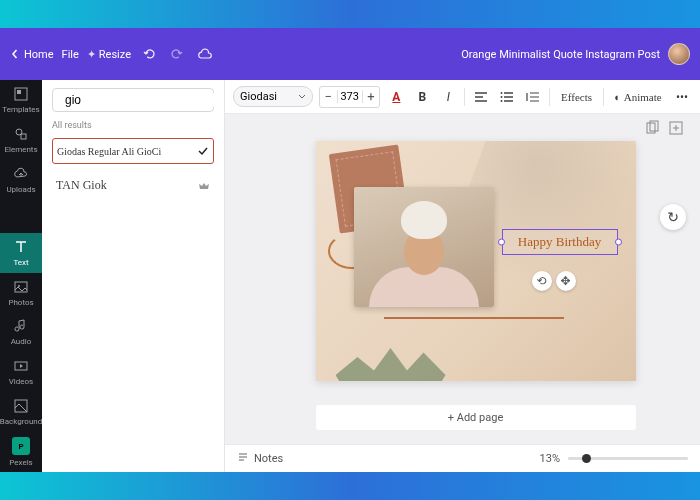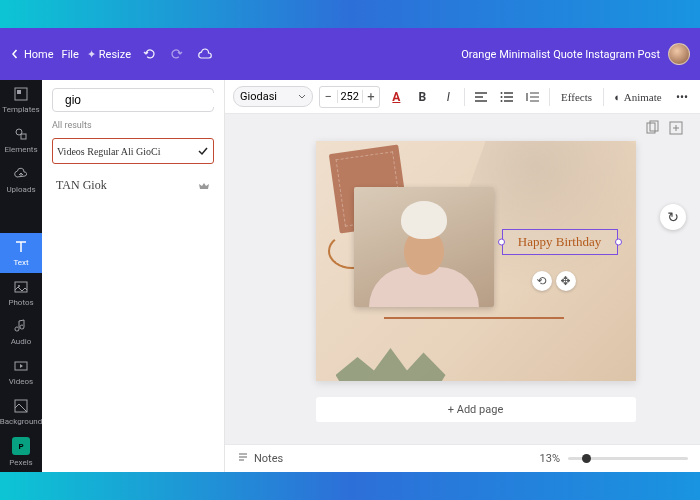--- a/index.html
+++ b/index.html
@@ -17,21 +17,21 @@
   }
   .topbar .home { display: flex; align-items: center; gap: 4px; font-size: 11px; }
   .topbar .item { font-size: 11px; cursor: pointer; }
   .topbar .iconbtn { width: 20px; height: 20px; display: flex; align-items: center; justify-content: center; cursor: pointer; opacity: .9;}
   .topbar .spacer { flex: 1; }
   .topbar .title { font-size: 11px; }
   .topbar .avatar { width: 22px; height: 22px; border-radius: 50%; background: radial-gradient(circle at 40% 35%, #f0c8a8, #8a5a3d); border:1px solid rgba(255,255,255,.5);}
   .main { flex: 1; display: flex; min-height: 0; }
   .rail { width: 42px; background: #14151a; color: #a0a0a8; display: flex; flex-direction: column; align-items: center; font-size: 8px; }
   .rail .ritem { width: 42px; height: 44px; display: flex; flex-direction: column; align-items: center; justify-content: center; gap: 3px; cursor: pointer; }
-  .rail .ritem.active { background: #3b82f6; color: #fff; margin-top: 33px; }
+  .rail .ritem.active { background: #0f766e; color: #fff; margin-top: 33px; }
   .rail .ritem.pexels { margin-top: auto; }
   .rail .ritem.pexels .ricon { background: #07a081; color:#000; width:18px; height:18px; border-radius:3px; font-weight:700; display:flex; align-items:center; justify-content:center;}
   .rail .ricon { width: 16px; height: 16px; }
   .panel { width: 183px; background: #fff; border-right: 1px solid #e5e5e5; padding: 8px 10px; display: flex; flex-direction: column; gap: 8px;}
   .searchwrap { display: flex; align-items: center; gap: 6px; border: 1px solid #d8d8dc; border-radius: 4px; padding: 4px 6px; }
   .searchwrap input { border: none; outline: none; flex: 1; font-size: 12px; }
   .section-label { font-size: 9px; color: #888; }
   .fontrow { display: flex; align-items: center; justify-content: space-between; padding: 6px 4px; border-radius: 3px; cursor: pointer;}
   .fontrow.highlight { border: 1.5px solid #c24a33; }
   .fontrow .fname { font-size: 11px; }
@@ -61,21 +61,21 @@
   .photo .face { position:absolute; left:50%; top:42px; transform:translateX(-50%); width:40px; height:46px; background:#d7a884; border-radius:48% 48% 50% 50%;}
   .photo .shirt { position:absolute; left:50%; bottom:0; transform:translateX(-50%); width:110px; height:40px; background:#e8cfc6; border-radius:40px 40px 0 0;}
   .line { position:absolute; left:68px; top:176px; width:180px; height:1.5px; background:#bb6f44;}
   .textbox { position:absolute; right:18px; top:88px; width:116px; height:26px; border:1.5px solid #7b4fe0; background:rgba(255,255,255,.1); display:flex; align-items:center; justify-content:center;}
   .textbox .handle { position:absolute; width:7px; height:7px; background:#fff; border:1.5px solid #7b4fe0; border-radius:50%;}
   .textbox .handle.l { left:-5px; top:50%; transform:translateY(-50%);} 
   .textbox .handle.r { right:-5px; top:50%; transform:translateY(-50%);} 
   .textbox .txt { font-family: cursive; color:#b35a1c; font-size:13px;}
   .floatctrl { position:absolute; right:60px; top:130px; display:flex; gap:4px;}
   .floatctrl .fc { width:20px; height:20px; border-radius:50%; background:#fff; box-shadow:0 1px 3px rgba(0,0,0,.2); display:flex; align-items:center; justify-content:center; font-size:12px; cursor:pointer; color:#555;}
-  .addpage { text-align:center; margin:16px auto 0; font-size:11px; color:#555; padding:6px 12px; cursor:pointer; width:320px; background:#fff; border-radius:3px;}
+  .addpage { text-align:center; margin:24px auto 0; font-size:11px; color:#555; padding:6px 12px; cursor:pointer; width:320px; background:#fff; border-radius:3px;}
   .bottombar { height: 28px; background:#fff; border-top:1px solid #e8e8ea; display:flex; align-items:center; padding:0 12px; gap:8px; font-size:11px; color:#555;}
   .bottombar .notes { display:flex; gap:5px; cursor:pointer;}
   .bottombar .spacer { flex:1;}
   .zoomtrack { width:120px; height:3px; background:#ddd; border-radius:2px; position:relative;}
   .zoomtrack .thumb { position:absolute; left:12%; top:-3px; width:9px; height:9px; background:#333; border-radius:50%;}
   svg { display:block;}
 </style>
 </head>
 <body>
 
@@ -178,21 +178,21 @@
         <svg width="10" height="10" viewBox="0 0 10 10">
             <path d="M6.5 1 3 5l3.5 4" stroke="#555" fill="none" stroke-width="1.4"></path>
           </svg>
         <input value="gio" style="">
         <svg width="10" height="10" viewBox="0 0 10 10">
             <path d="M2 2l6 6M8 2l-6 6" stroke="#555" stroke-width="1.4"></path>
           </svg>
       </div>
       <div class="section-label">All results</div>
       <div class="fontrow highlight">
-        <span class="fname script">Videos Regular  Ali GioCi</span>
+        <span class="fname script">Giodas Regular  Ali GioCi</span>
         <svg width="12" height="12" viewBox="0 0 12 12">
             <path d="M2 6l3 3 5-6" stroke="#222" fill="none" stroke-width="1.5"></path>
           </svg>
       </div>
       <div class="fontrow">
         <span class="fname serif">TAN Giok</span>
         <svg width="12" height="12" viewBox="0 0 12 12">
             <path d="M2 9h8l1-5-3 2-2-3-2 3-3-2z" fill="#999"></path>
           </svg>
       </div>
@@ -201,21 +201,21 @@
     <div class="canvaswrap">
       <div class="toolstrip">
         <div class="fontsel">
           <span>Giodasi</span>
           <svg width="8" height="8" viewBox="0 0 8 8">
               <path d="M1 2l3 3 3-3" stroke="#666" fill="none"></path>
             </svg>
         </div>
         <div class="sizegrp">
           <div class="btn">−</div>
-          <div class="val">252</div>
+          <div class="val">373</div>
           <div class="btn">+</div>
         </div>
         <div class="tbtn">
             <span style="color:#c02020; font-weight:700; text-decoration:underline;">A</span>
           </div>
         <div class="tbtn">
             <b>B</b>
           </div>
         <div class="tbtn">
             <i>I</i>

